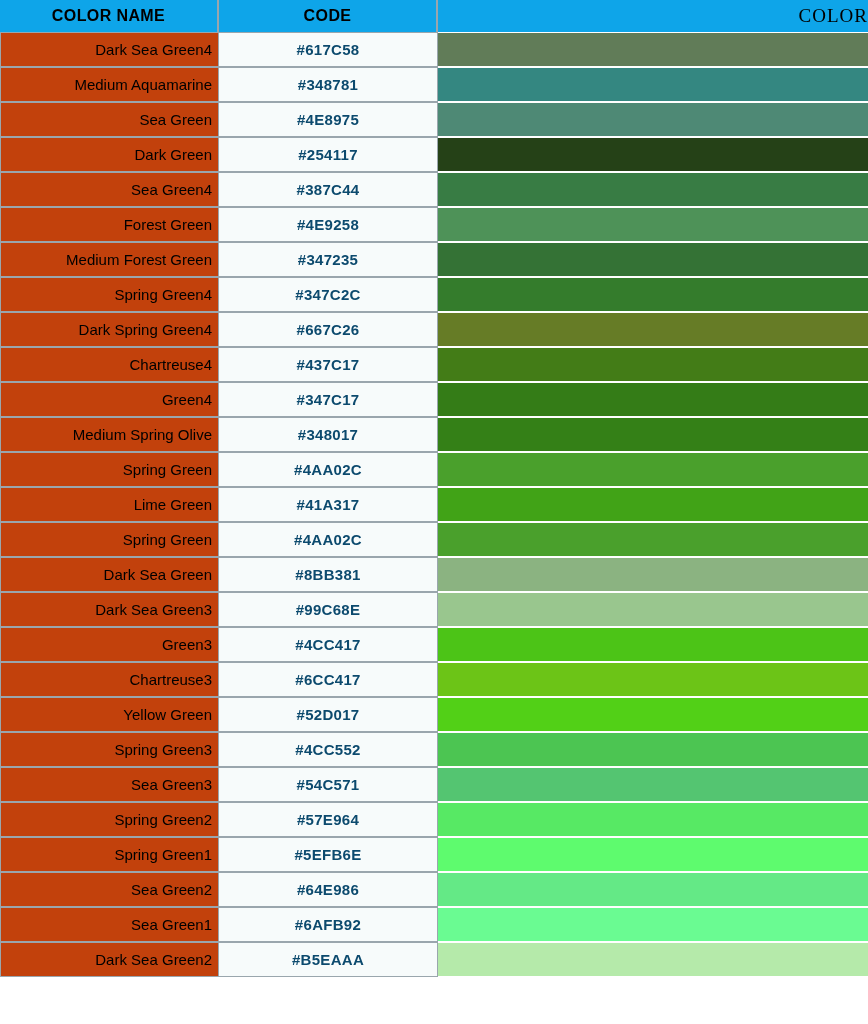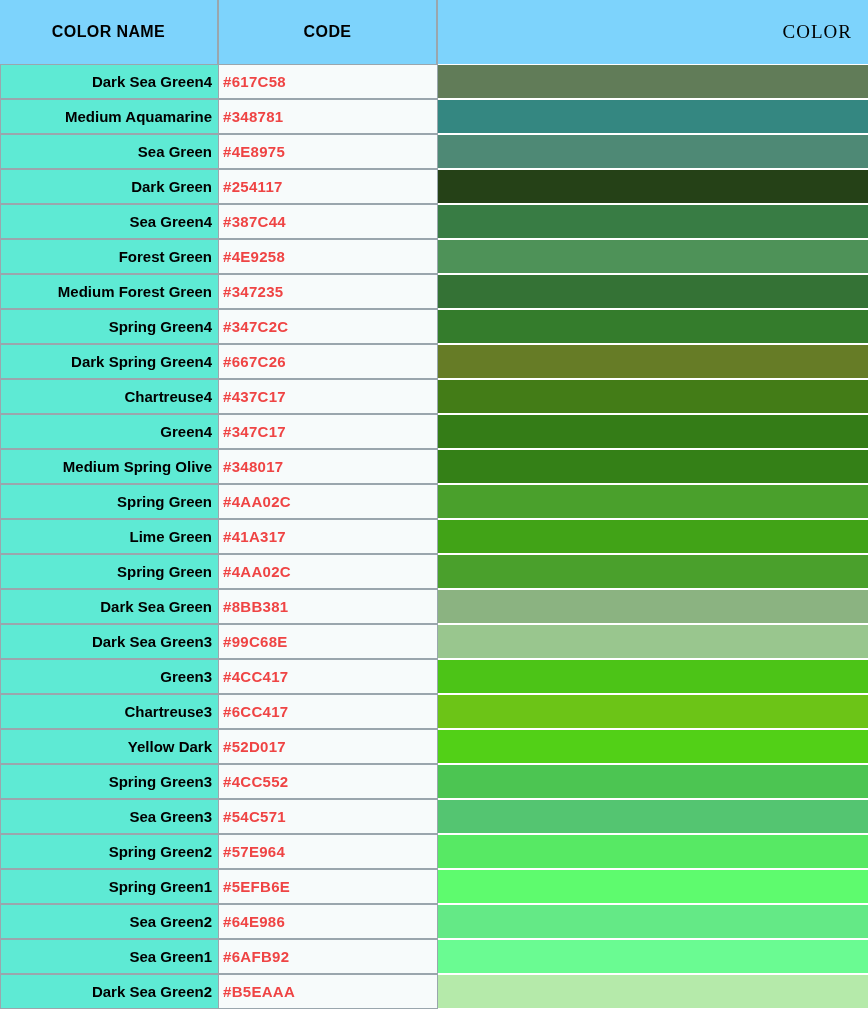--- a/index.html
+++ b/index.html
@@ -20,23 +20,23 @@
     border-collapse: separate;
     border-spacing: 0;
     width: 868px;
     table-layout: fixed;
   }
   table.color-table col.c-name { width: 219px; }
   table.color-table col.c-code { width: 219px; }
   table.color-table col.c-swatch { width: 430px; }
 
   thead th {
-    background: #7dd3fc;
+    background: #0ea5e9;
     font-weight: normal;
-    padding: 16px;
+    padding: 0;
     height: 32px;
     vertical-align: middle;
   }
   th.head-name, th.head-code {
     font-family: "Liberation Sans", sans-serif;
     font-size: 16px;
     font-weight: bold;
     letter-spacing: 0.4px;
     color: #000000;
     text-align: center;
@@ -51,39 +51,39 @@
     font-weight: normal;
     color: #000000;
     text-align: right;
     letter-spacing: 1px;
   }
 
   tbody tr { height: 35px; }
 
   td.name-cell {
     border: 1px solid #9aa6ad;
-    background: #5eead4;
+    background: #c2410c;
     font-size: 15px;
-    font-weight: bold;
+    font-weight: normal;
     color: #000000;
     text-align: right;
     padding: 0 6px 0 4px;
     height: 33px;
     vertical-align: middle;
     white-space: nowrap;
     overflow: hidden;
   }
   td.code-cell {
     border: 1px solid #9aa6ad;
     border-left: none;
     background: #f7fbfb;
     font-size: 15px;
     font-weight: bold;
-    color: #ef4444;
-    text-align: left;
+    color: #0c4a6e;
+    text-align: center;
     padding: 0 4px 0 4px;
     height: 33px;
     vertical-align: middle;
     white-space: nowrap;
     letter-spacing: 0.3px;
   }
   td.swatch-cell {
     padding: 0;
     height: 33px;
     border: none;
@@ -239,21 +239,21 @@
           </td>
         </tr>
         <tr>
           <td class="name-cell">Chartreuse3</td>
           <td class="code-cell">#6CC417</td>
           <td class="swatch-cell">
             <span class="swatch" style="background: rgb(108, 196, 23);"></span>
           </td>
         </tr>
         <tr>
-          <td class="name-cell">Yellow Dark</td>
+          <td class="name-cell">Yellow Green</td>
           <td class="code-cell">#52D017</td>
           <td class="swatch-cell">
             <span class="swatch" style="background: rgb(82, 208, 23);"></span>
           </td>
         </tr>
         <tr>
           <td class="name-cell">Spring Green3</td>
           <td class="code-cell">#4CC552</td>
           <td class="swatch-cell">
             <span class="swatch" style="background: rgb(76, 197, 82);"></span>

